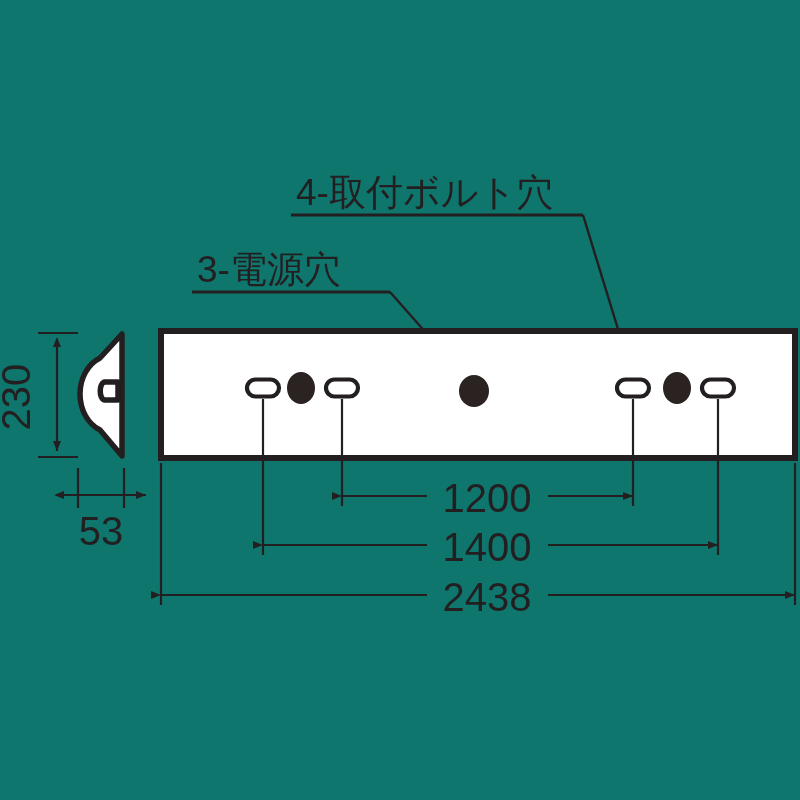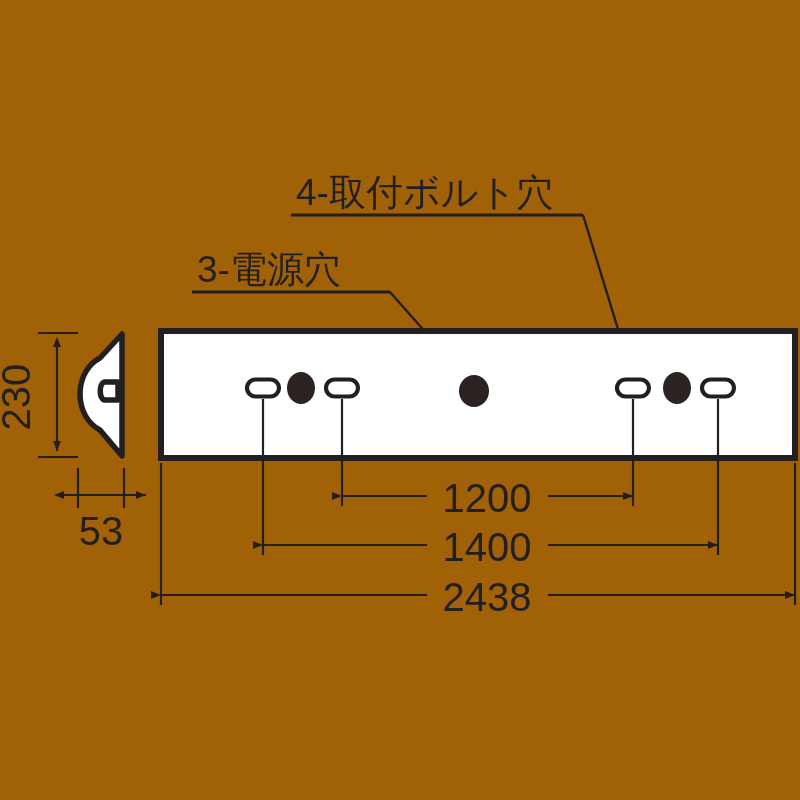--- a/index.html
+++ b/index.html
@@ -4,21 +4,21 @@
 <style>
   html, body {
     margin: 0;
     padding: 0;
     background: #ffffff;
   }
   #canvas {
     position: relative;
     width: 800px;
     height: 800px;
-    background: #a16207;
+    background: #0f766e;
     overflow: hidden;
     font-family: "Liberation Sans", sans-serif;
   }
   #drawing-svg {
     position: absolute;
     left: 0;
     top: 0;
     width: 800px;
     height: 800px;
   }

